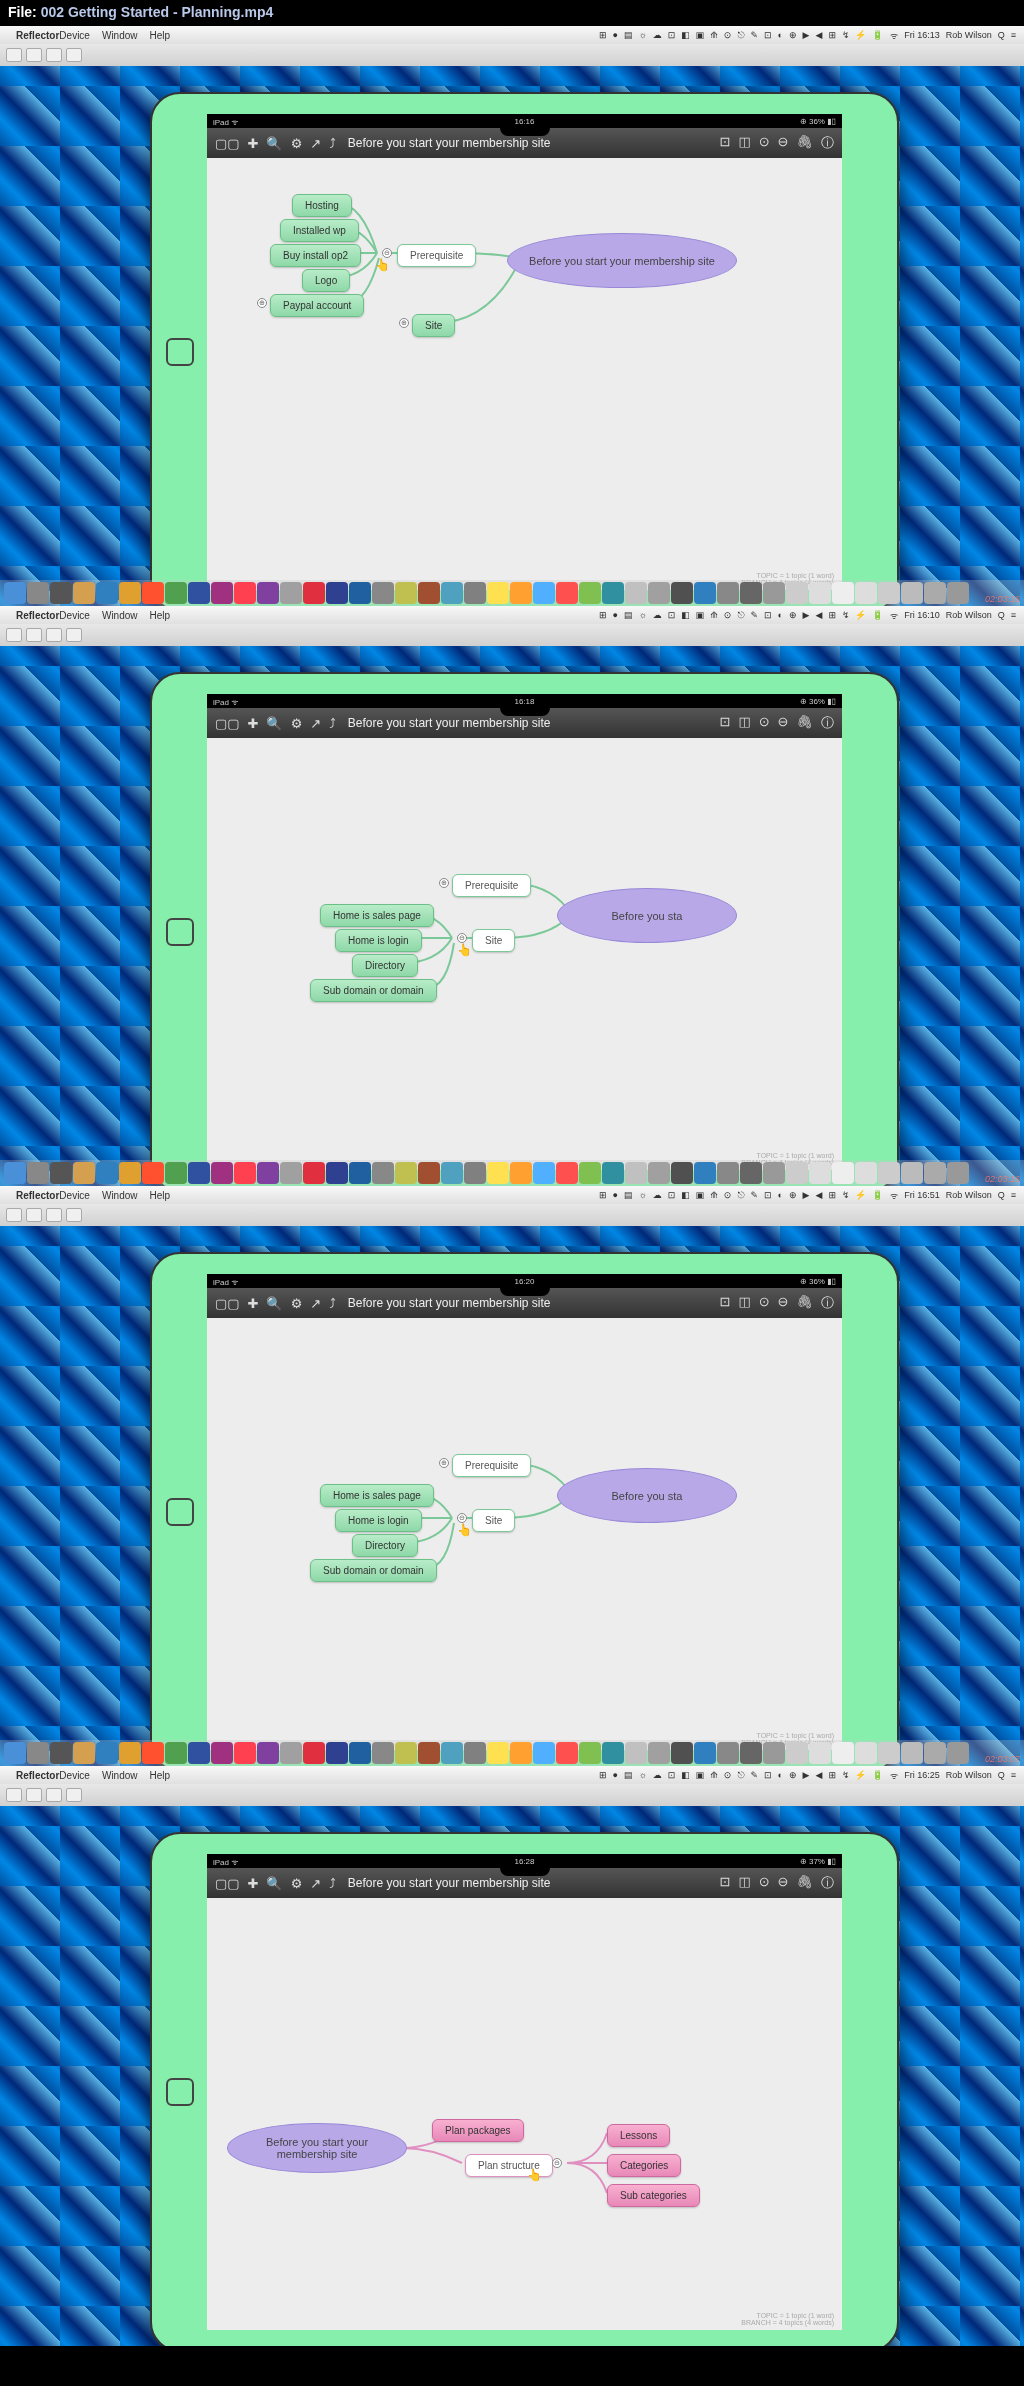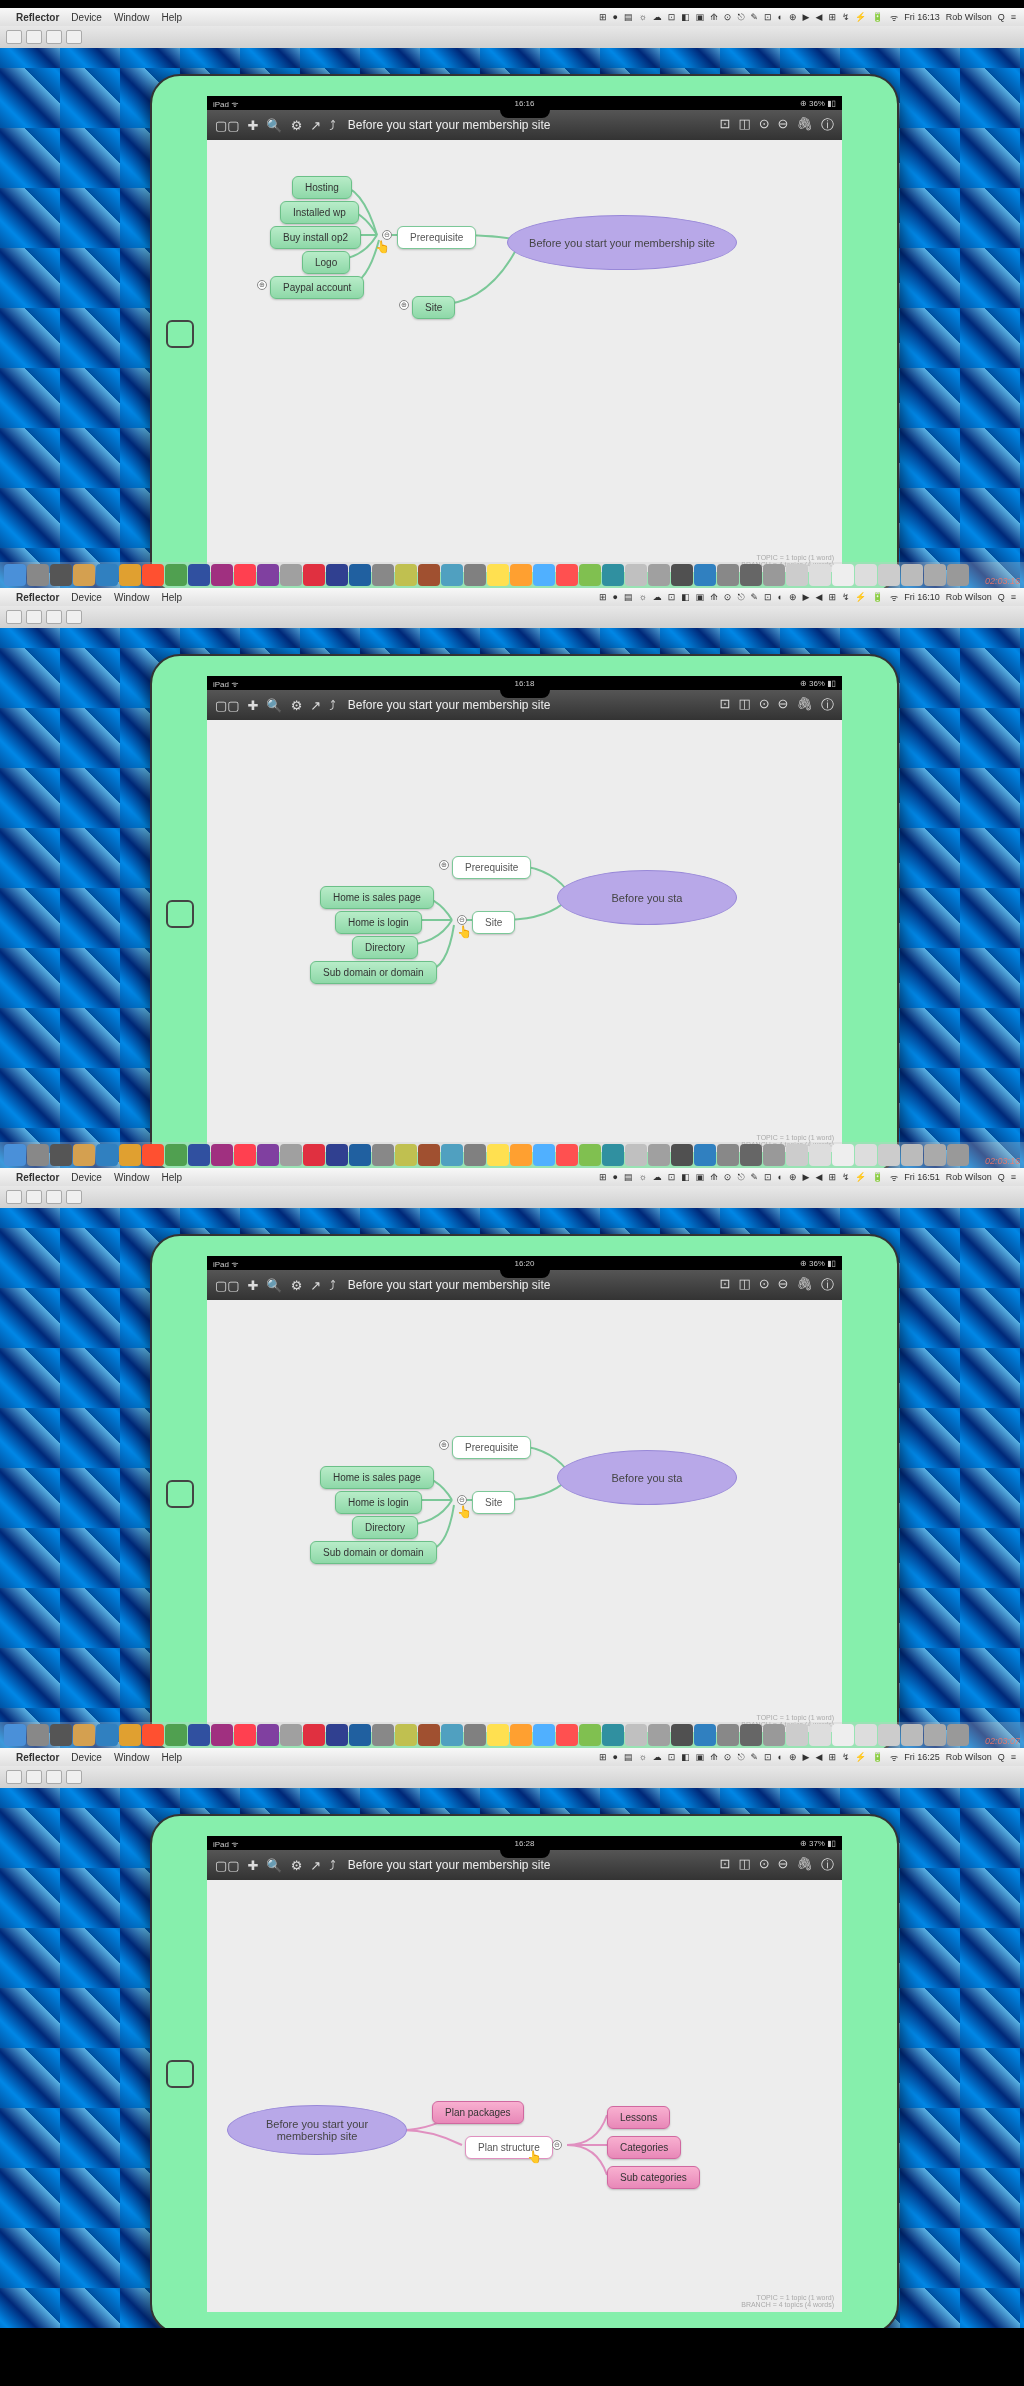--- a/index.html
+++ b/index.html
@@ -4,21 +4,21 @@
 <style>
 * { margin: 0; padding: 0; box-sizing: border-box; }
 body { width: 1024px; background: #000; font-family: Arial, sans-serif; }
 .header-info { background: #000; color: #fff; padding: 4px 8px; font-size: 14px; font-weight: bold; }
 .header-info div { margin-bottom: 2px; }
 .header-info .hl { color: #b8c8e8; }
 .screenshot { position: relative; width: 1024px; height: 580px; overflow: hidden; }
 .bg { position: absolute; inset: 0; background: linear-gradient(135deg, #003366 0%, #0088ff 25%, #00ccff 50%, #0066cc 75%, #003355 100%); background-size: 60px 60px; background-image: repeating-linear-gradient(45deg, rgba(0,100,200,.8) 0, rgba(0,150,255,.9) 20px, rgba(0,50,150,.8) 40px, rgba(100,200,255,.9) 60px), repeating-linear-gradient(-45deg, rgba(0,0,0,.3) 0, rgba(0,0,0,.3) 2px, transparent 2px, transparent 30px); }
 .menubar { position: absolute; top: 0; left: 0; right: 0; height: 18px; background: linear-gradient(#f8f8f8, #e0e0e0); font-size: 10px; display: flex; align-items: center; padding: 0 8px; color: #333; z-index: 10; }
 .menubar .apple { margin-right: 8px; }
-.menubar .app { font-weight: bold; margin-right: 12px; }
+.menubar .app { font-weight: bold; margin-right: 0; }
 .menubar .menu-item { margin-right: 12px; }
 .menubar .right { margin-left: auto; display: flex; gap: 6px; align-items: center; font-size: 9px; }
 .menubar .right span { display: inline-block; }
 .toolbar { position: absolute; top: 18px; left: 0; right: 0; height: 22px; background: linear-gradient(#e8e8e8, #d0d0d0); display: flex; align-items: center; padding: 0 6px; gap: 4px; z-index: 10; font-size: 10px; }
 .toolbar .btn { width: 16px; height: 14px; background: #f0f0f0; border: 1px solid #aaa; border-radius: 2px; }
 .ipad { position: absolute; left: 150px; top: 66px; width: 749px; height: 520px; background: #86efac; border-radius: 30px; border: 2px solid #333; box-shadow: 0 4px 20px rgba(0,0,0,.5); z-index: 5; }
 .ipad .home-btn { position: absolute; left: 14px; top: 50%; transform: translateY(-50%); width: 28px; height: 28px; border: 2px solid #444; border-radius: 6px; }
 .ipad .screen { position: absolute; left: 55px; top: 20px; right: 55px; bottom: 20px; background: #eee; overflow: hidden; }
 .status-bar { height: 14px; background: #000; color: #ccc; font-size: 8px; display: flex; align-items: center; padding: 0 6px; }
 .status-bar .sb-left { flex: 1; }
@@ -41,20 +41,21 @@
 .footer-text { position: absolute; bottom: 4px; right: 8px; font-size: 7px; color: #aaa; text-align: right; }
 .dock { position: absolute; bottom: 0; left: 0; right: 0; height: 26px; background: rgba(200,200,200,.3); display: flex; align-items: center; padding: 0 4px; gap: 1px; z-index: 10; }
 .dock .dock-icon { width: 22px; height: 22px; border-radius: 4px; flex-shrink: 0; }
 .watermark { position: absolute; bottom: 2px; right: 4px; font-size: 9px; color: rgba(255,120,100,.8); font-style: italic; z-index: 11; text-align: right; }
 .hand-cursor { position: absolute; font-size: 12px; }
 </style>
 </head>
 <body>
 
 <div class="header-info">
+  <div><span>File:</span> <span class="hl">002 Getting Started - Planning.mp4</span></div>
 </div>
 
 <div id="screenshots">
     <div class="screenshot">
     <div class="bg"></div>
     <div class="menubar">
     <span class="apple"></span>
     <span class="app">Reflector</span>
     <span class="menu-item">Device</span>
         <span class="menu-item">Window</span>

